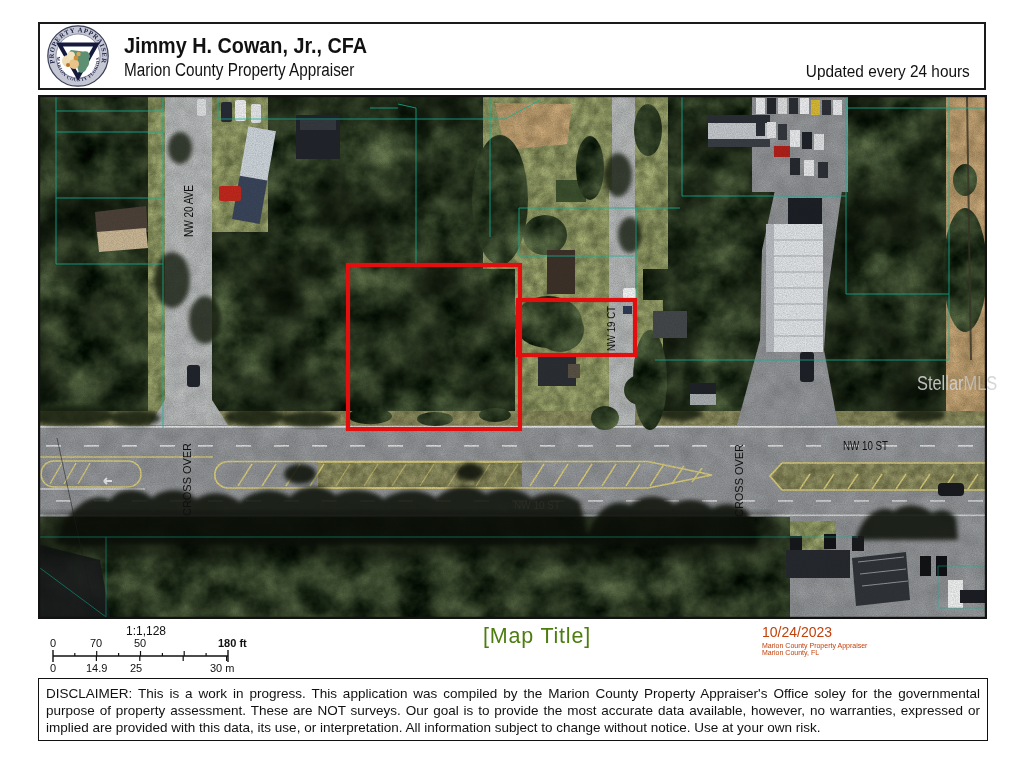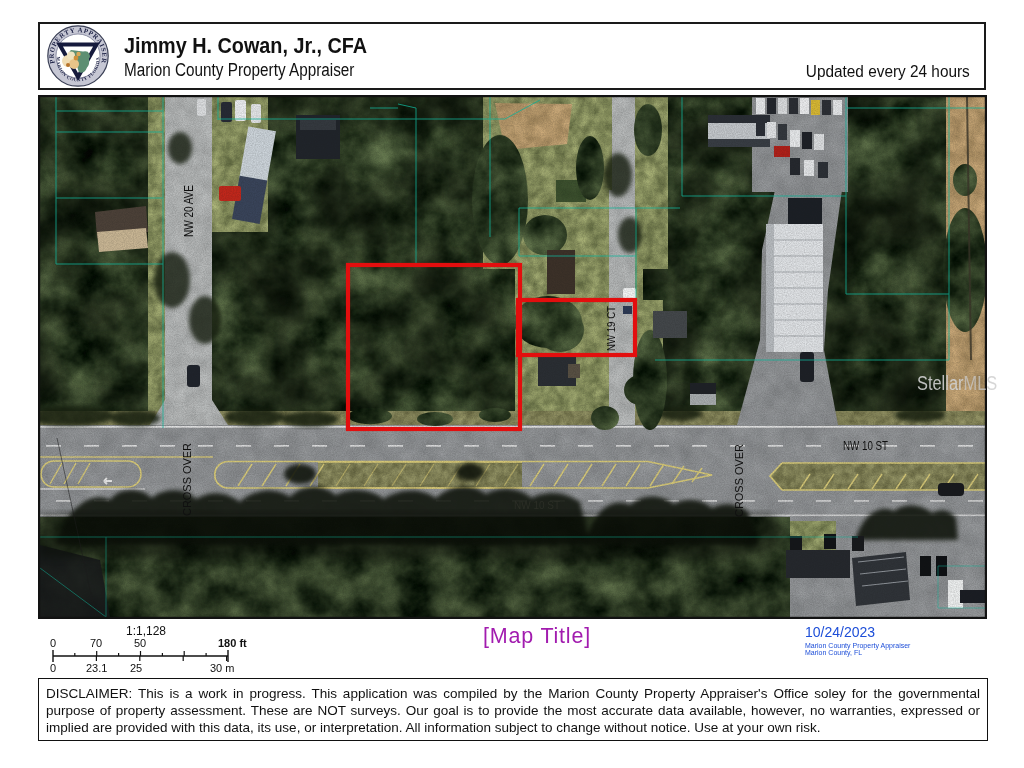--- a/index.html
+++ b/index.html
@@ -486,25 +486,25 @@
         <line x1="68.6" y1="3" x2="68.6" y2="6"></line>
         <line x1="112.4" y1="3" x2="112.4" y2="6"></line>
         <line x1="156.1" y1="3" x2="156.1" y2="6"></line>
       <line x1="46.4" y1="6" x2="46.4" y2="11"></line>
         <line x1="89.8" y1="6" x2="89.8" y2="11"></line>
         <line x1="133.2" y1="6" x2="133.2" y2="11"></line>
         <line x1="176.6" y1="6" x2="176.6" y2="11"></line>
     </g>
   </svg>
   <div class="abs" style="left:0px;top:38px;">0</div>
-  <div class="abs" style="left:36px;top:38px;">23.1</div>
+  <div class="abs" style="left:36px;top:38px;">14.9</div>
   <div class="abs" style="left:80px;top:38px;">25</div>
   <div class="abs" style="left:160px;top:38px;">30 m</div>
 </div>
 
-<div class="abs" style="left:412px;top:624px;width:250px;text-align:center;font-size:21.5px;letter-spacing:0.8px;color:#a21caf;">[Map Title]</div>
-
-<div class="abs" style="left:805px;top:624px;font-size:14px;color:#1d4ed8;">10/24/2023
+<div class="abs" style="left:412px;top:624px;width:250px;text-align:center;font-size:21.5px;letter-spacing:0.8px;color:#4d7c0f;">[Map Title]</div>
+
+<div class="abs" style="left:762px;top:624px;font-size:14px;color:#c2410c;">10/24/2023
   <div style="font-size:7px;margin-top:2px;">Marion County Property Appraiser</div>
   <div style="font-size:7px;">Marion County, FL</div>
 </div>
 
 <div class="abs" style="left:38px;top:678px;width:934px;height:49px;border:1px solid #111;padding:6px 7px 6px 7px;font-size:13.5px;line-height:17px;color:#111;text-align:justify;">DISCLAIMER: This is a work in progress. This application was compiled by the Marion County Property Appraiser's Office soley for the governmental purpose of property assessment. These are NOT surveys. Our goal is to provide the most accurate data available, however, no warranties, expressed or implied are provided with this data, its use, or interpretation. All information subject to change without notice. Use at your own risk.</div>
 
 </body></html>

